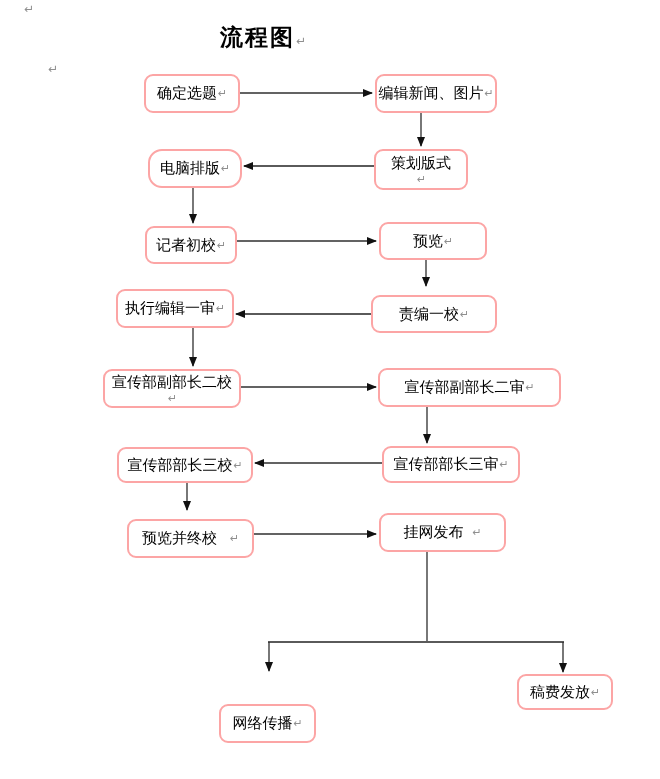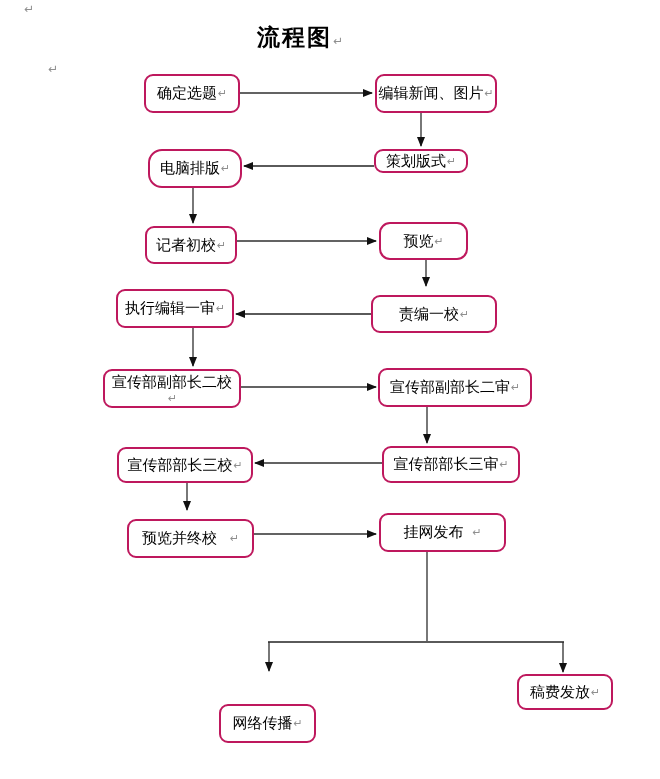--- a/index.html
+++ b/index.html
@@ -18,21 +18,21 @@
     position: absolute;
     left: 0; top: 0;
     width: 660px; height: 779px;
     pointer-events: none;
   }
   #connectors line { stroke: #2f2f2f; stroke-width: 1.3; }
   #connectors line.wide { stroke: #5a5a5a; stroke-width: 2; }
   .node {
     position: absolute;
     box-sizing: border-box;
-    border: 2px solid #be185d;
+    border: 2px solid #fca5a5;
     border-radius: 9px;
     background: #ffffff;
     display: flex;
     align-items: center;
     justify-content: center;
     font-size: 15px;
     color: #000000;
     white-space: nowrap;
   }
   .pil {
@@ -45,21 +45,20 @@
     position: absolute;
     color: #8f8f8f;
     font-size: 12px;
     font-family: "DejaVu Sans", sans-serif;
   }
   #title {
     position: absolute;
     left: 220px;
     top: 22px;
     width: 160px;
-    text-align: center;
     font-size: 23px;
     font-weight: bold;
     letter-spacing: 2px;
     color: #000000;
   }
   #title .pil { font-size: 12px; font-weight: normal; letter-spacing: 0; }
 </style>
 </head>
 <body>
 
@@ -100,45 +99,45 @@
       <span class="pil">↵</span>
     </div>
   <div class="node" style="left:375px; top:74px;  width:122px; height:39px;">
       <span>编辑新闻、图片</span>
       <span class="pil">↵</span>
     </div>
   <div class="node" style="left:148px; top:149px; width:94px;  height:39px;border-radius:14px;">
       <span>电脑排版</span>
       <span class="pil">↵</span>
     </div>
-  <div class="node" style="left:374px; top:149px; width:94px;  height:24px;">
+  <div class="node" style="left:374px; top:149px; width:94px;  height:41px;flex-direction:column;">
       <span>策划版式</span>
       <span class="pil">↵</span>
     </div>
   <div class="node" style="left:145px; top:226px; width:92px;  height:38px;">
       <span>记者初校</span>
       <span class="pil">↵</span>
     </div>
-  <div class="node" style="left:379px; top:222px; width:89px;  height:38px;border-radius:11px;">
+  <div class="node" style="left:379px; top:222px; width:108px;  height:38px;">
       <span>预览</span>
       <span class="pil">↵</span>
     </div>
   <div class="node" style="left:116px; top:289px; width:118px; height:39px;">
       <span>执行编辑一审</span>
       <span class="pil">↵</span>
     </div>
   <div class="node" style="left:371px; top:295px; width:126px; height:38px;">
       <span>责编一校</span>
       <span class="pil">↵</span>
     </div>
   <div class="node" style="left:103px; top:369px; width:138px; height:39px;flex-direction:column;">
       <span>宣传部副部长二校</span>
       <span class="pil">↵</span>
     </div>
-  <div class="node" style="left:378px; top:368px; width:154px; height:39px;">
+  <div class="node" style="left:378px; top:368px; width:183px; height:39px;">
       <span>宣传部副部长二审</span>
       <span class="pil">↵</span>
     </div>
   <div class="node" style="left:117px; top:447px; width:136px; height:36px;">
       <span>宣传部部长三校</span>
       <span class="pil">↵</span>
     </div>
   <div class="node" style="left:382px; top:446px; width:138px; height:37px;">
       <span>宣传部部长三审</span>
       <span class="pil">↵</span>

